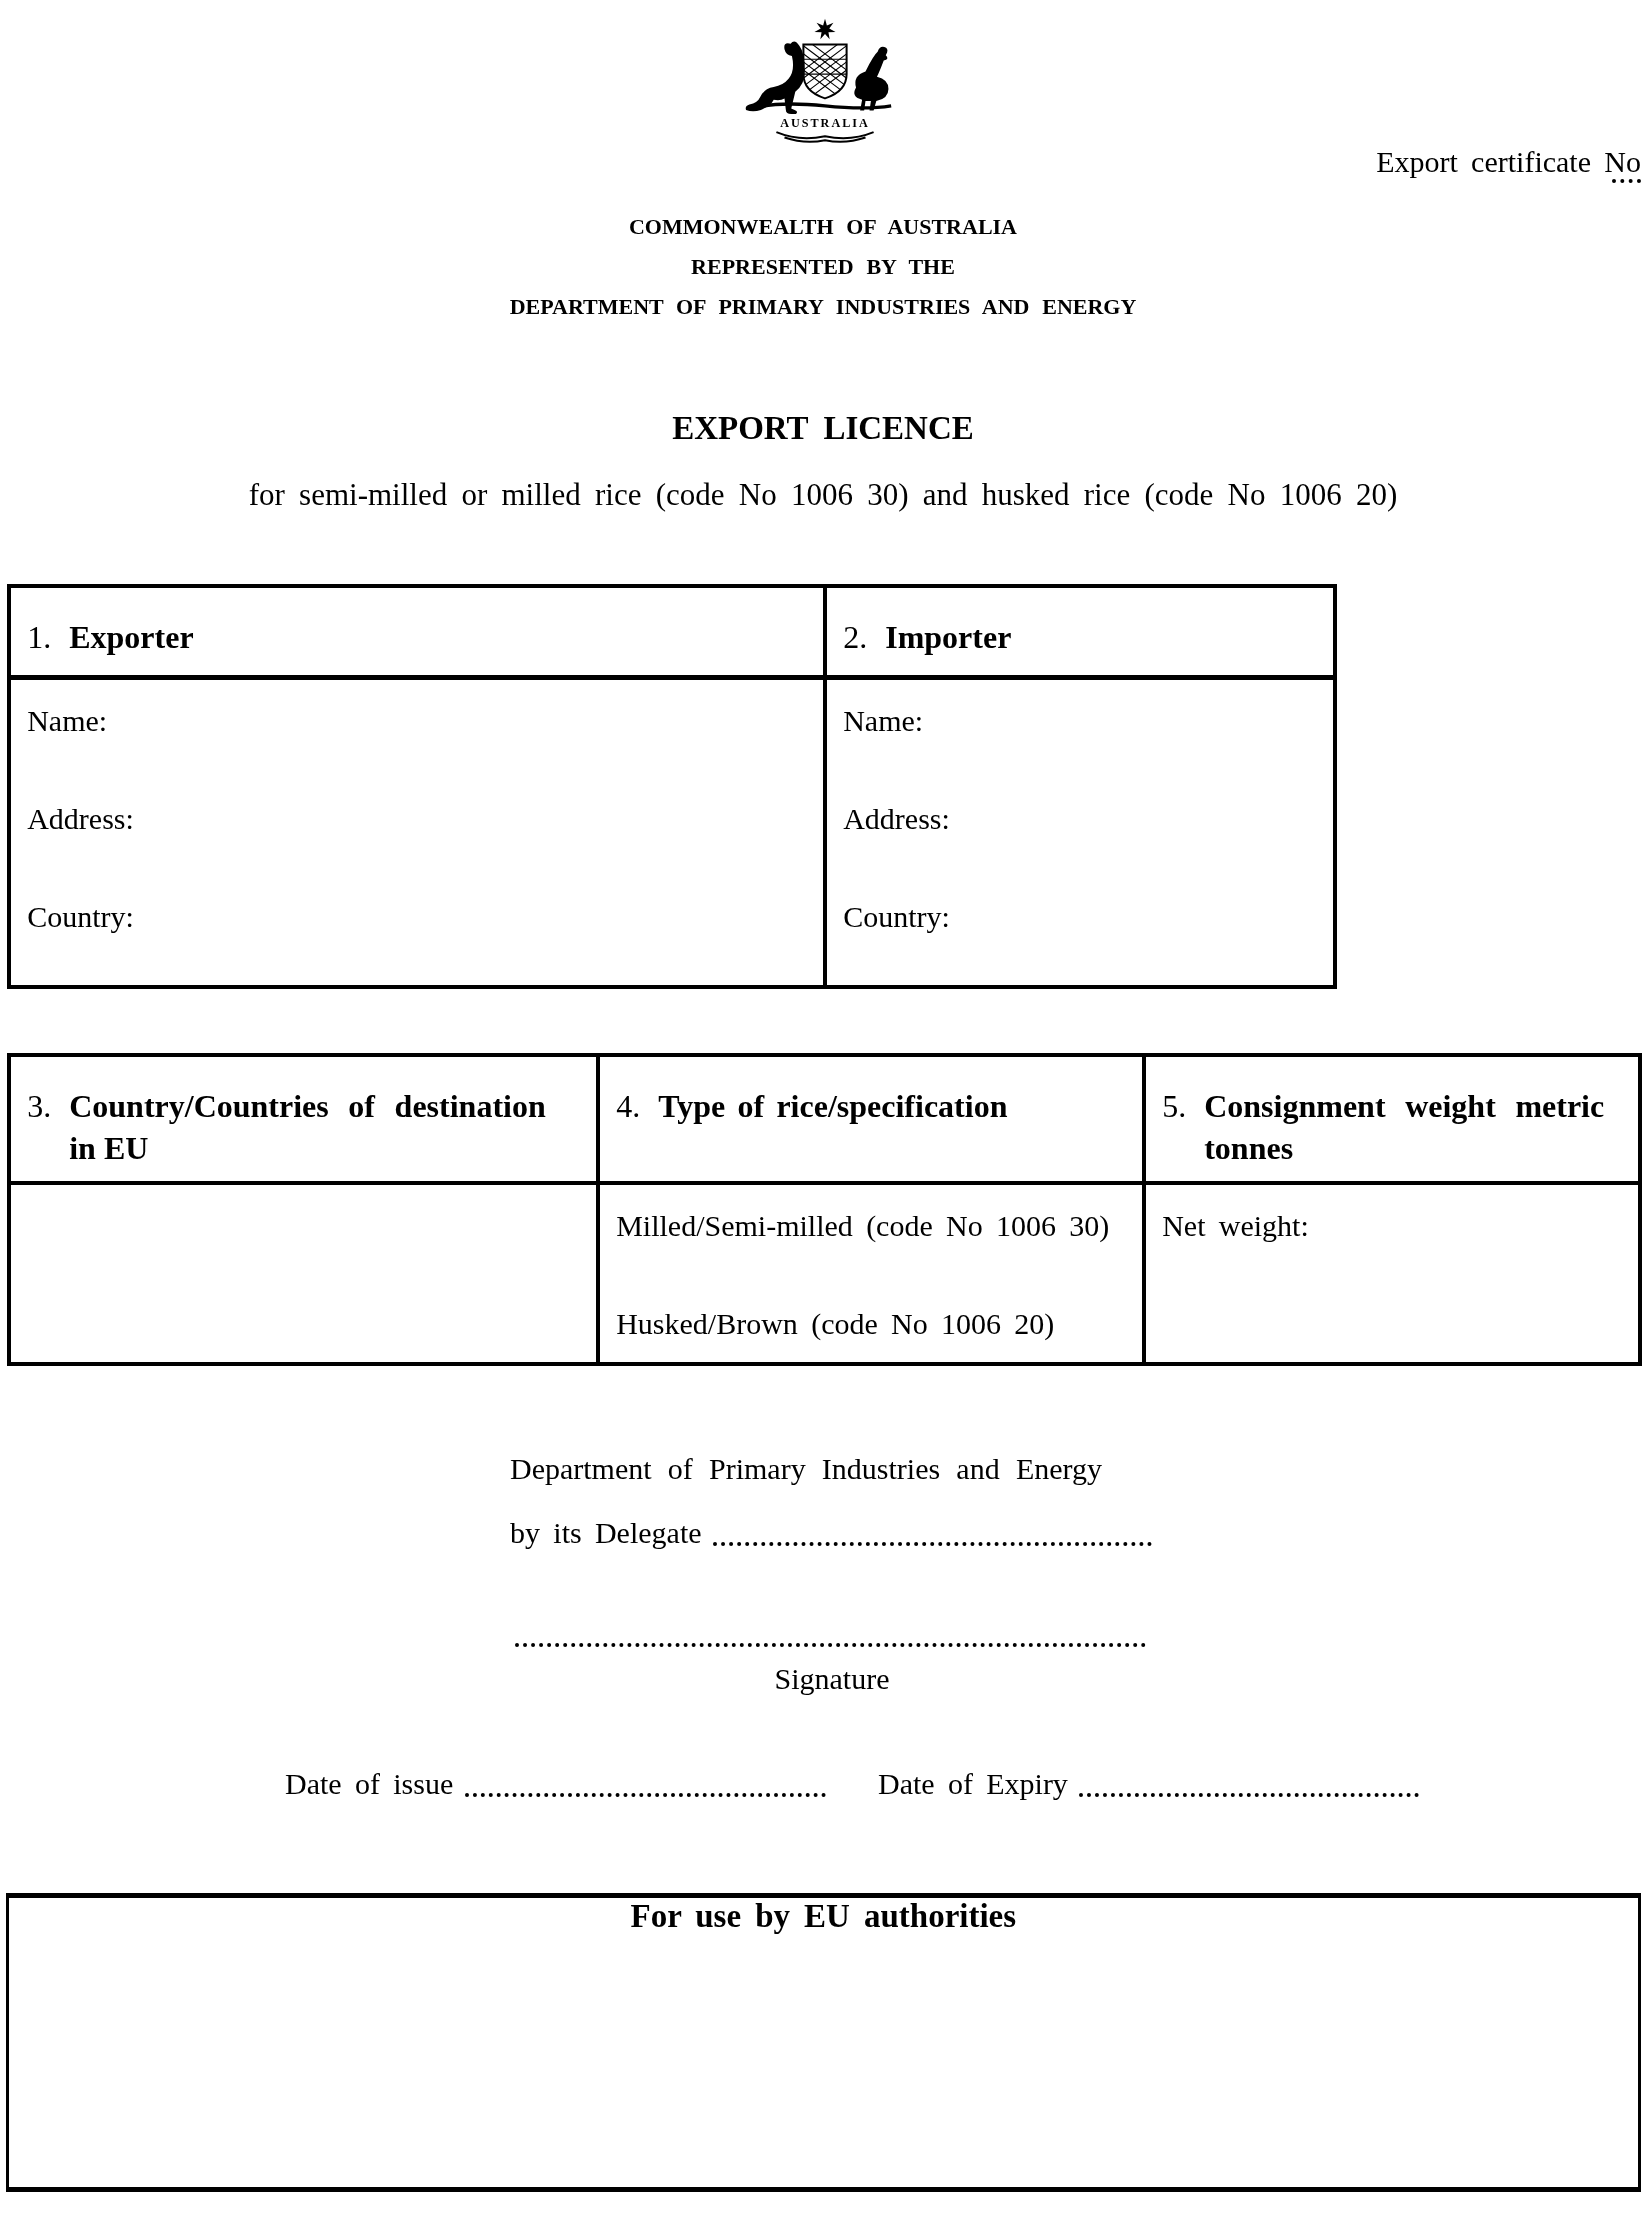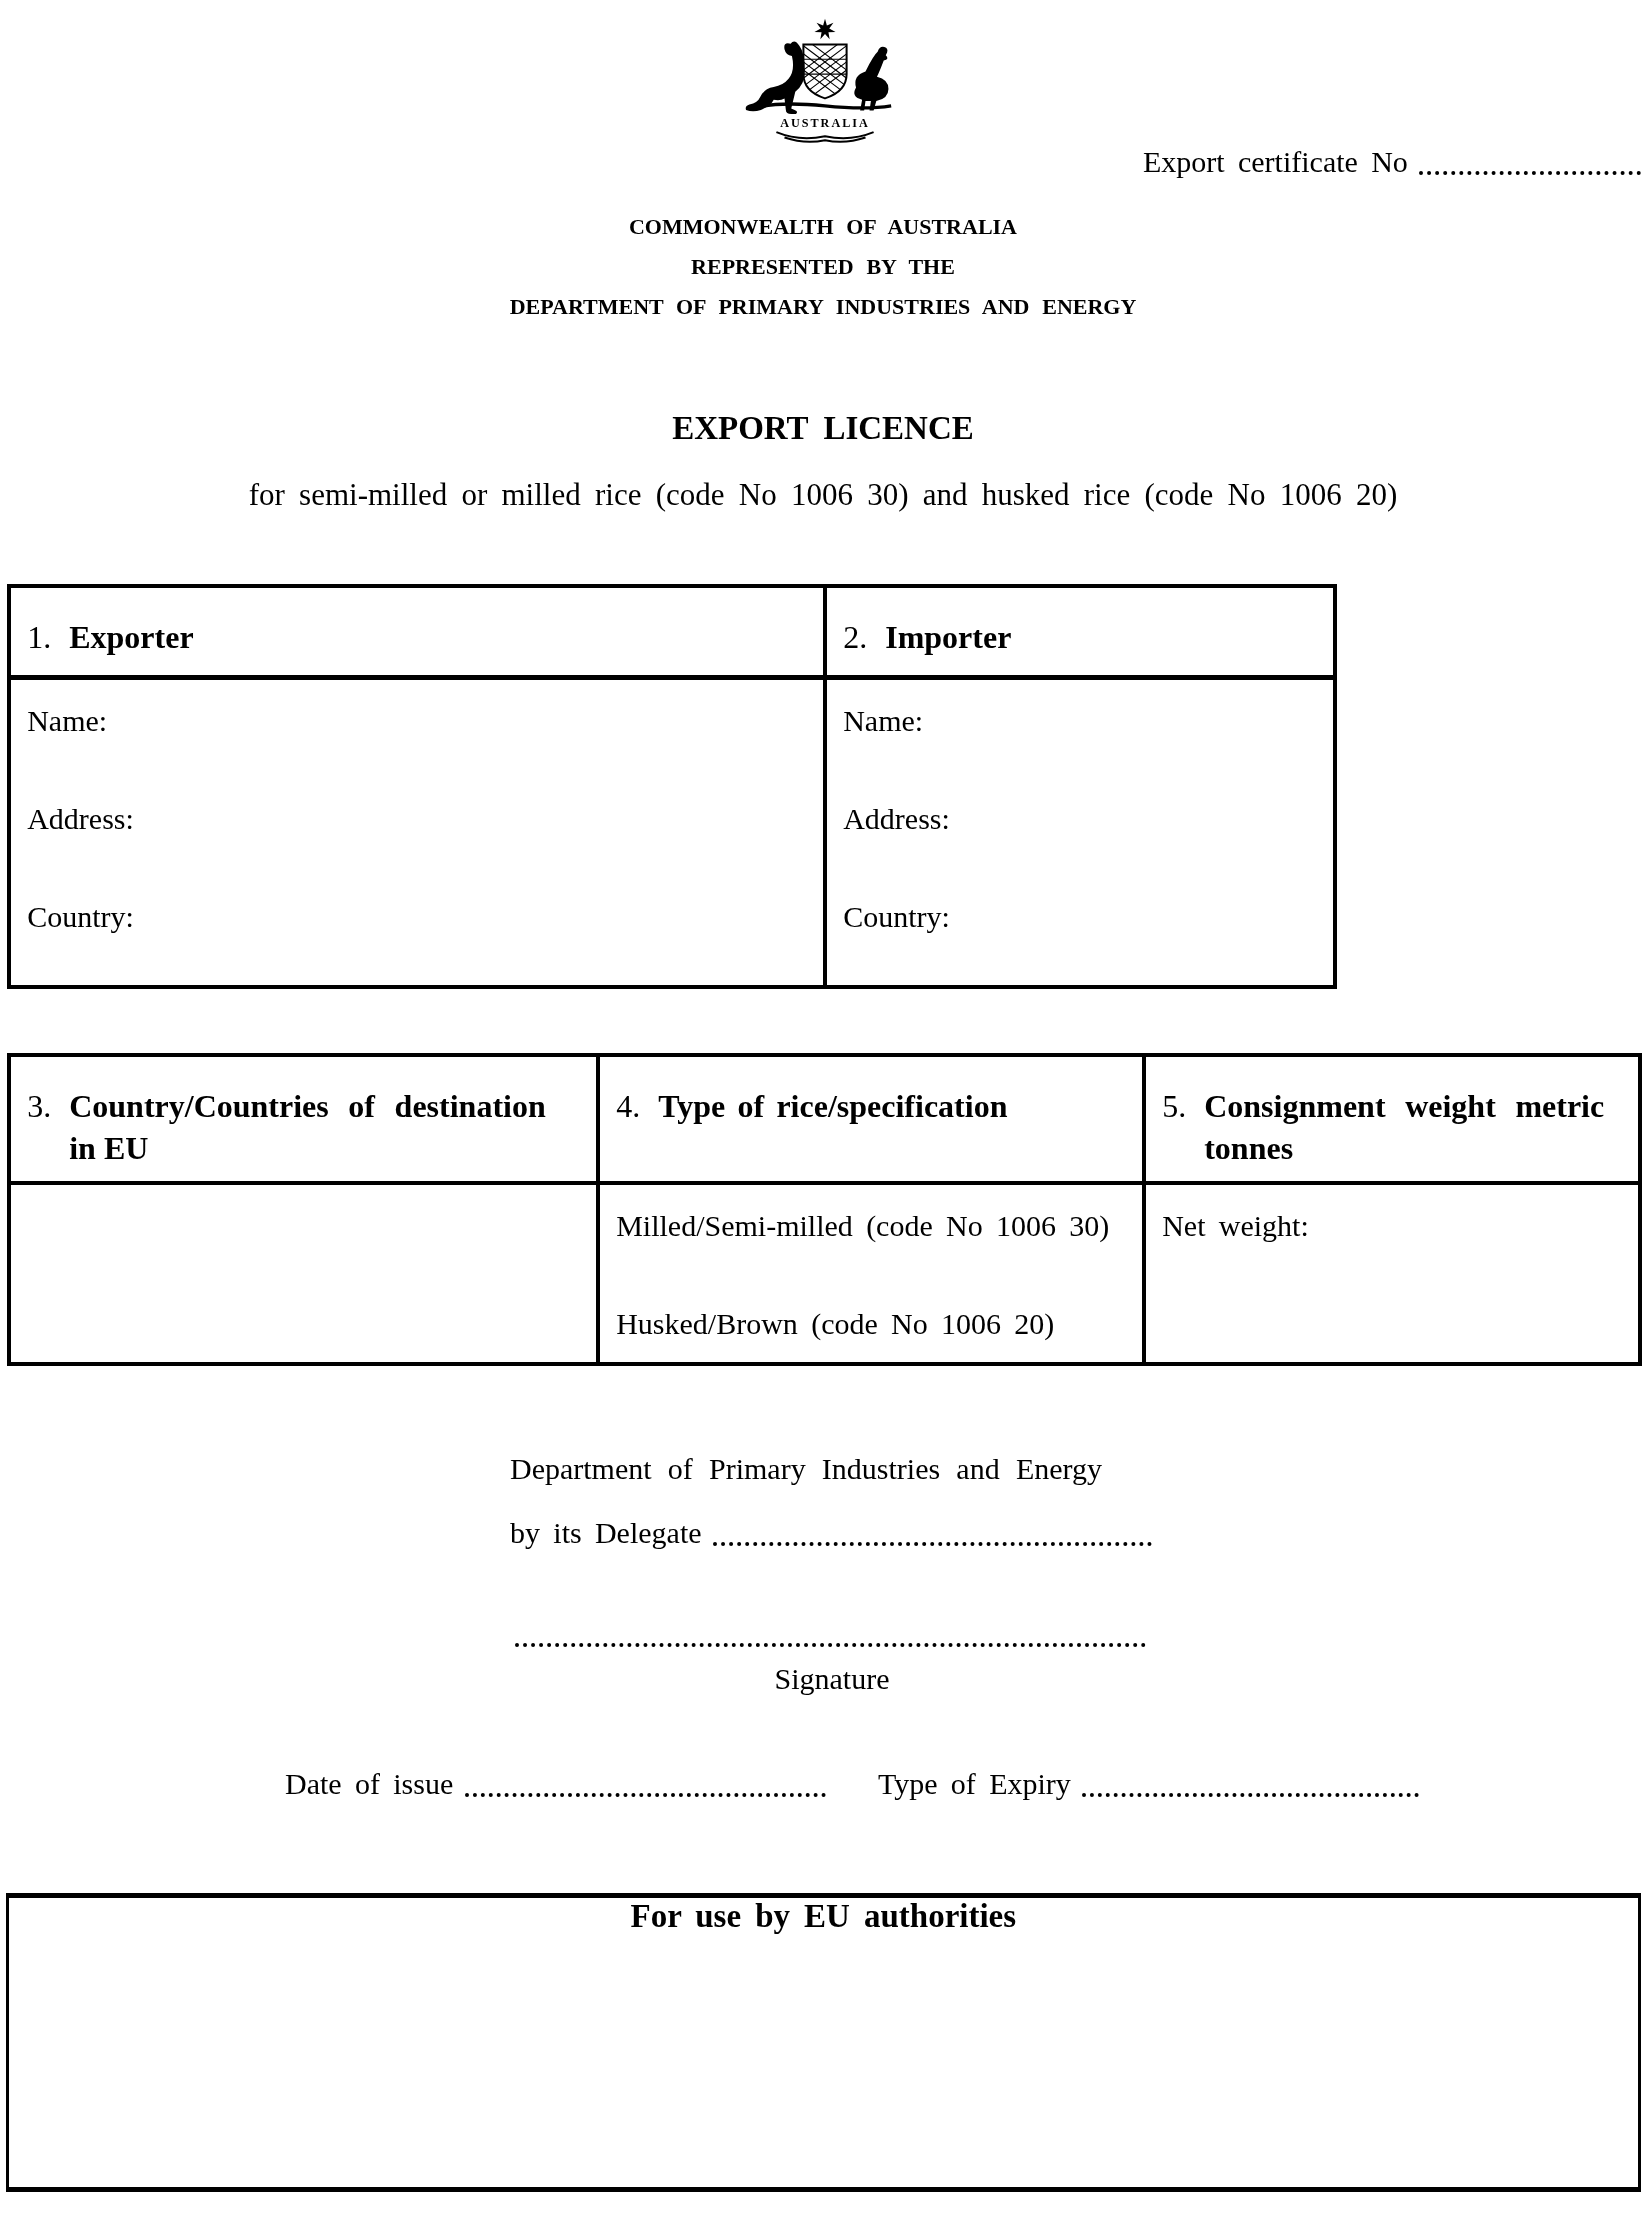--- a/index.html
+++ b/index.html
@@ -11,21 +11,21 @@
     font-family:"Liberation Serif", serif;
     overflow:hidden;
   }
   .abs { position:absolute; }
 
   
   .coat { left:736px; top:11.6px; width:178px; height:135px; }
   .cert-line {
     left:1143px; top:145px; width:498px;
     display:flex; align-items:flex-end;
-    font-size:30px; word-spacing:5.8px;
+    font-size:30px; word-spacing:5.8px;flex-direction:column;
   }
   .org-block {
     left:0; top:207px; width:1646px;
     text-align:center;
     font-size:22px; font-weight:bold;
     line-height:40px; word-spacing:7.2px;
   }
   .licence-title {
     left:0; top:410px; width:1646px;
     text-align:center; font-size:33px; font-weight:bold;
@@ -214,21 +214,21 @@
 
   <div class="abs dotted-rule"></div>
   <div class="abs sig-label">Signature</div>
 
   <div class="abs dates-row">
     <div class="date-half">
       <span class="lbl">Date of issue</span>
       <span class="leader"></span>
     </div>
     <div class="date-half">
-      <span class="lbl">Type of Expiry</span>
+      <span class="lbl">Date of Expiry</span>
       <span class="leader"></span>
     </div>
   </div>
 
   <div class="abs eu-box">
     <div class="eu-title">For use by EU authorities</div>
   </div>
 
 </div>
 

